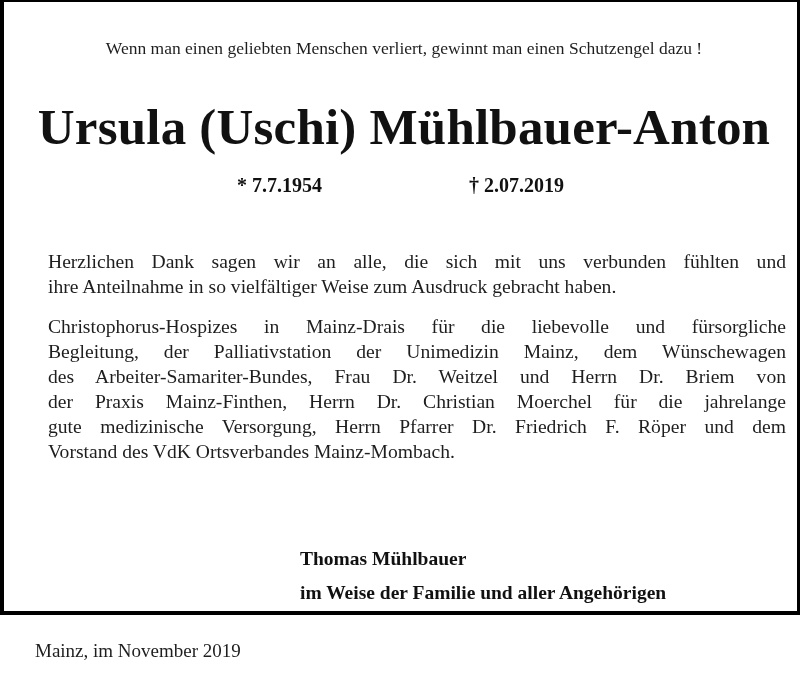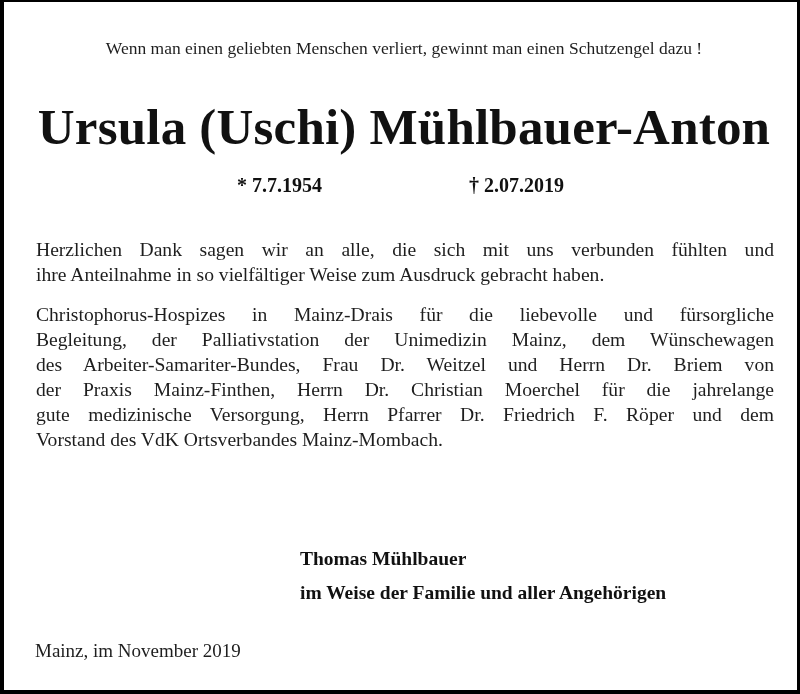--- a/index.html
+++ b/index.html
@@ -13,21 +13,21 @@
       position: relative;
       overflow: hidden;
       font-family: "Liberation Serif", "DejaVu Serif", serif;
       color: #1a1a1a;
     }
     .frame {
       position: absolute;
       left: 0;
       top: 0;
       width: 800px;
-      height: 694px;
+      height: 615px;
       box-sizing: border-box;
       border-top: 2px solid #000;
       border-left: 4px solid #000;
       border-right: 3px solid #000;
       border-bottom: 4px solid #000;
       background: #fff;
     }
     .motto {
       position: absolute;
       left: 0;
@@ -64,21 +64,21 @@
     .date.birth { left: 233px; }
     .date.death { left: 465px; }
     .body-text {
       position: absolute;
       left: 32px;
       width: 738px;
       font-size: 19.6px;
       line-height: 25px;
       text-align: justify;
       color: #1e1e1e;
-      margin: 0;
+      margin: 12px;
       hyphens: none;
     }
     .p1 { top: 235px; }
     .p2 { top: 300px; }
     .signature {
       position: absolute;
       left: 296px;
       top: 540px;
       font-size: 19.5px;
       font-weight: bold;

